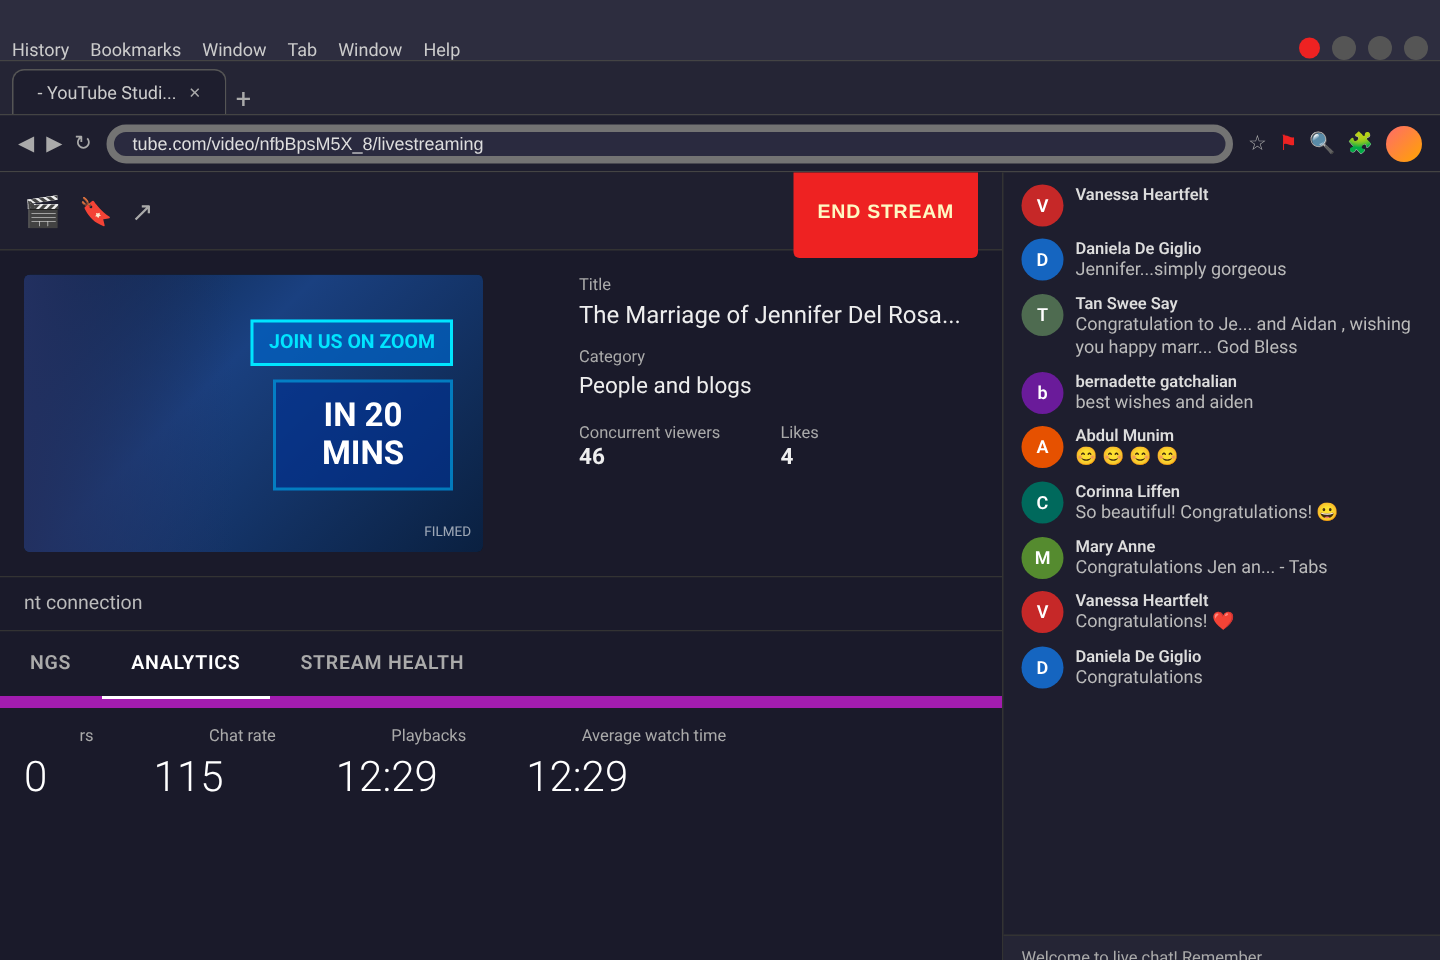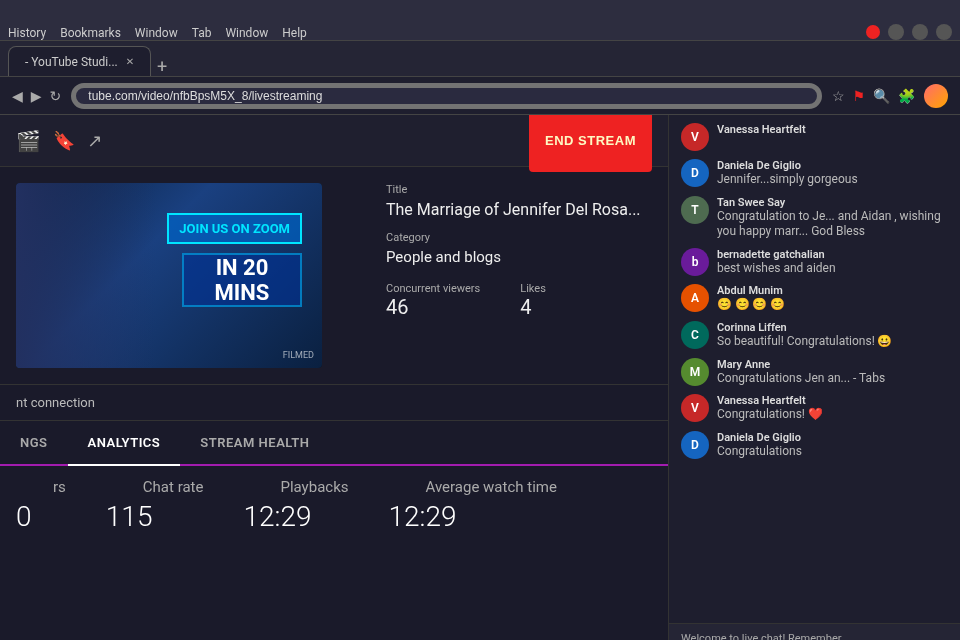--- a/index.html
+++ b/index.html
@@ -207,20 +207,21 @@
     .thumbnail-text-mins {
       position: absolute;
       top: 70px;
       right: 20px;
       background: rgba(0,50,150,0.6);
       color: #fff;
       font-size: 22px;
       font-weight: 700;
       text-align: center;
       width: 120px;
+      padding: 10px;
       border: 2px solid rgba(0,200,255,0.5);
     }
     .thumbnail-logo {
       position: absolute;
       bottom: 8px;
       right: 8px;
       font-size: 9px;
       color: rgba(255,255,255,0.6);
     }
     .person-silhouette {
@@ -267,40 +268,40 @@
       display: flex;
       gap: 40px;
       margin-top: 16px;
     }
     .stat-item {}
     .stat-label {
       font-size: 11px;
       color: #aaa;
     }
     .stat-value {
-      font-size: 20px;
+      font-size: 15px;
       color: #eee;
-      font-weight: 400;
+      font-weight: 700;
     }
 
     
     .connection-bar {
       background: #1a1a2a;
       padding: 10px 16px;
       font-size: 13px;
       color: #bbb;
       border-bottom: 1px solid #333;
     }
 
     
     .tabs-bar {
       display: flex;
       align-items: center;
       padding: 0;
-      border-bottom: 2px solid #a21caf;
+      border-bottom: 8px solid #a21caf;
       background: #1a1a2a;
     }
     .tab-item {
       padding: 14px 20px;
       font-size: 13px;
       font-weight: 600;
       color: #aaa;
       cursor: pointer;
       letter-spacing: 0.5px;
       position: relative;
@@ -320,21 +321,21 @@
 
     
     .analytics-section {
       padding: 12px 16px;
       display: flex;
       gap: 40px;
       background: #1a1a2a;
     }
     .analytics-item {}
     .analytics-label {
-      font-size: 15px;
+      font-size: 11px;
       color: #aaa;
       margin-bottom: 4px;
       padding-left: 37px;
     }
     .analytics-value {
       font-size: 28px;
       font-weight: 300;
       color: #fff;
     }
 

